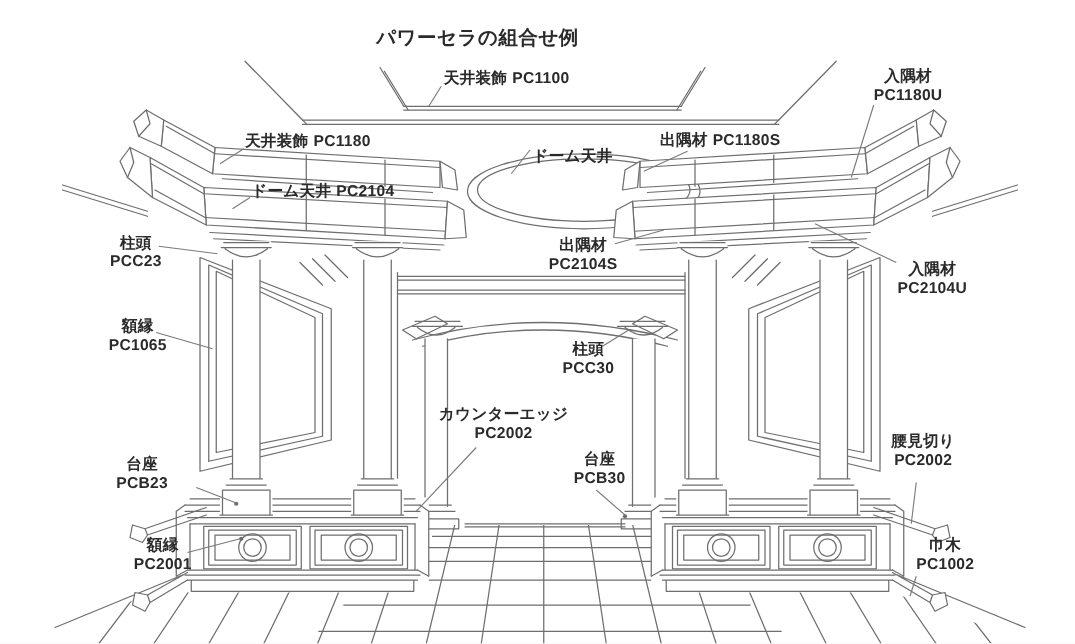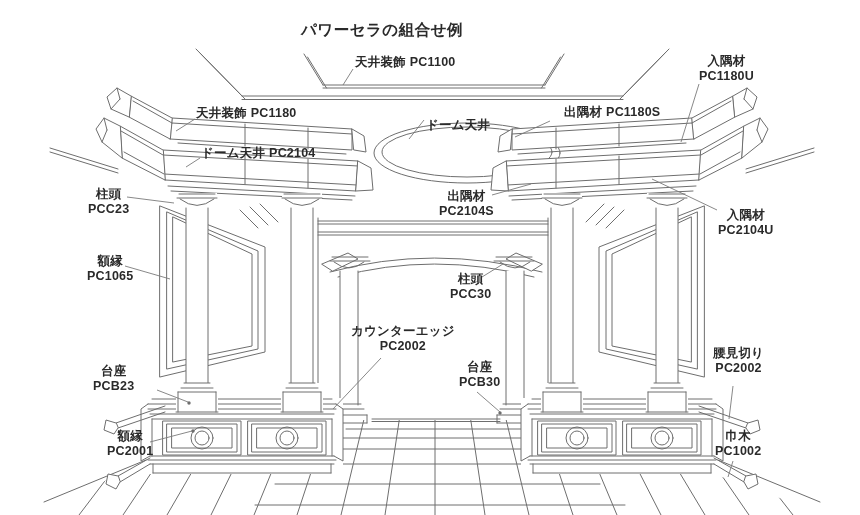--- a/index.html
+++ b/index.html
@@ -250,21 +250,21 @@
   </div>
   <div class="lbl inline" style="left:196px;top:106px">
     <span>天井装飾</span><span>PC1180</span>
   </div>
   <div class="lbl inline" style="left:201px;top:146px">
     <span>ドーム天井</span><span>PC2104</span>
   </div>
   <div class="lbl inline" style="left:426px;top:118px">
     <span>ドーム天井</span><span></span>
   </div>
-  <div class="lbl inline" style="left:564px;top:105px">
+  <div class="lbl inline" style="left:528px;top:105px">
     <span>出隅材</span><span>PC1180S</span>
   </div>
   <div class="lbl stack" style="left:439px;top:189px">
     <span>出隅材</span>
       <span>PC2104S</span>
   </div>
   <div class="lbl stack" style="left:88px;top:187px">
     <span>柱頭</span>
       <span>PCC23</span>
   </div>
@@ -293,18 +293,18 @@
       <span>PC2104U</span>
   </div>
   <div class="lbl stack" style="left:713px;top:346px">
     <span>腰見切り</span>
       <span>PC2002</span>
   </div>
   <div class="lbl stack" style="left:107px;top:429px">
     <span>額縁</span>
       <span>PC2001</span>
   </div>
-  <div class="lbl stack" style="left:715px;top:429px">
+  <div class="lbl stack" style="left:733px;top:429px">
     <span>巾木</span>
       <span>PC1002</span>
   </div>
 
 </div>
 
 </body></html>

